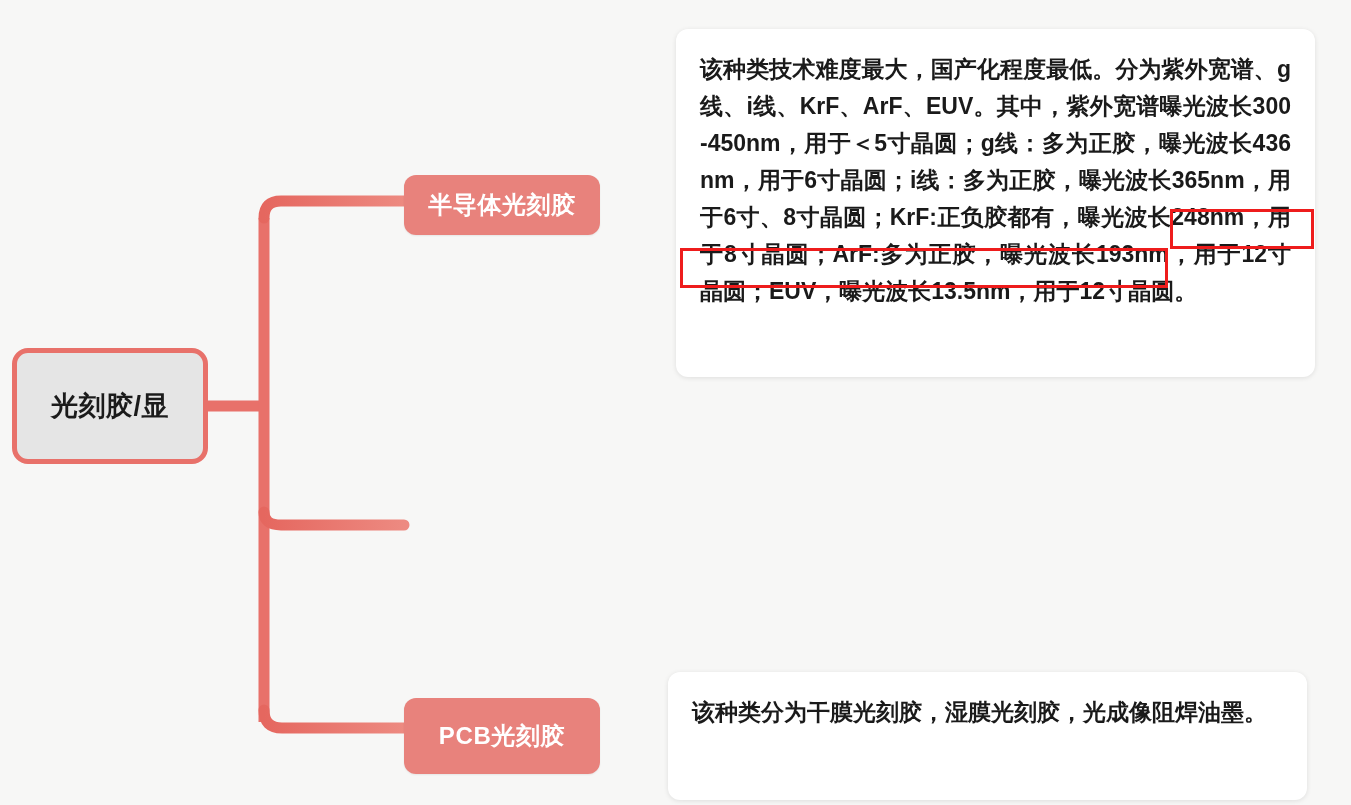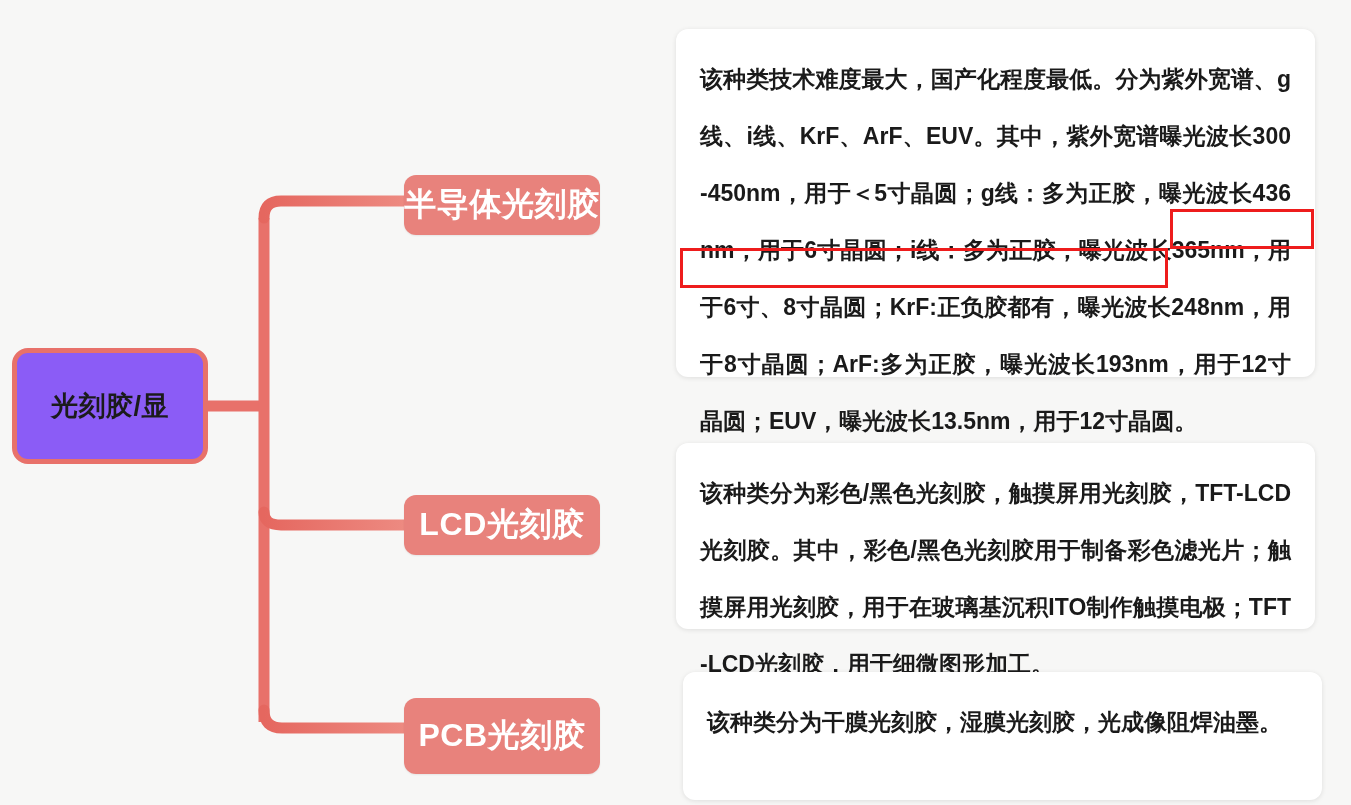--- a/index.html
+++ b/index.html
@@ -31,21 +31,21 @@
   }
 
   
   .root-node {
     position: absolute;
     left: 12px;
     top: 348px;
     width: 196px;
     height: 116px;
     box-sizing: border-box;
-    background: #8b5cf6;
+    background: #e5e5e5;
     border: 5px solid #e8716a;
     border-radius: 16px;
     display: flex;
     flex-direction: column;
     align-items: center;
     justify-content: center;
     z-index: 5;
   }
   .root-line {
     font-size: 27px;
@@ -59,21 +59,21 @@
   
   .chip {
     position: absolute;
     box-sizing: border-box;
     background: #e8827c;
     border-radius: 12px;
     display: flex;
     align-items: center;
     justify-content: center;
     color: #ffffff;
-    font-size: 32px;
+    font-size: 24px;
     font-weight: bold;
     letter-spacing: 0.6px;
     z-index: 5;
     box-shadow: 0 1px 2px rgba(0,0,0,0.07);
   }
   #chip-0 { left: 404px; top: 175px; width: 196px; height: 60px; }
   #chip-1 { left: 404px; top: 495px; width: 196px; height: 60px; }
   #chip-2 { left: 404px; top: 698px; width: 196px; height: 76px; }
 
   
@@ -81,27 +81,27 @@
     position: absolute;
     box-sizing: border-box;
     background: #ffffff;
     border-radius: 12px;
     box-shadow: 0 1px 5px rgba(0,0,0,0.10);
     z-index: 4;
     padding: 22px 24px 20px 24px;
   }
   #card-0 { left: 676px; top: 29px; width: 639px; height: 348px; }
   #card-1 { left: 676px; top: 443px; width: 639px; height: 186px; }
-  #card-2 { left: 683px; top: 672px; width: 639px; height: 128px; }
+  #card-2 { left: 668px; top: 672px; width: 639px; height: 128px; }
 
   .card-text {
     font-size: 23px;
     font-weight: bold;
     color: #1a1a1a;
-    line-height: 57px;
+    line-height: 37px;
     text-align: justify;
     word-break: break-all;
     letter-spacing: 0px;
   }
 
   
   .hl { position: relative; }
 
   
   .redbox {
@@ -160,34 +160,28 @@
     <path d="M600,731 L676,731" stroke="url(#gradStub0)" stroke-width="10" fill="none"></path>
   </svg>
 
   <div class="root-node">
     <div class="root-line">光刻胶/显</div>
   </div>
 
   <div class="chip" id="chip-0">
     <span>半导体光刻胶</span>
   </div>
-  <div class="chip" id="chip-1">
-    <span>LCD光刻胶</span>
-  </div>
   <div class="chip" id="chip-2">
     <span>PCB光刻胶</span>
   </div>
 
   <div class="card" id="card-0">
     <div class="card-text"><span>该种类技术难度最大，国产化程度最低。分为紫外宽谱、g线、i线、KrF、ArF、EUV。其中，紫外宽谱曝光波长300-450nm，用于＜5寸晶圆；g线：多为正胶，曝光波长436nm，用于6寸晶圆；i线：多为正胶，曝光波长365nm，用于6寸、8寸晶圆；</span><span class="hl">KrF:正负胶都有，曝光波长248nm，用于8寸晶圆；</span><span>ArF:多为正胶，曝光波长193nm，用于12寸晶圆；EUV，曝光波长13.5nm，用于12寸晶圆。</span></div>
   </div>
 
-  <div class="card" id="card-1">
-    <div class="card-text">该种类分为彩色/黑色光刻胶，触摸屏用光刻胶，TFT-LCD光刻胶。其中，彩色/黑色光刻胶用于制备彩色滤光片；触摸屏用光刻胶，用于在玻璃基沉积ITO制作触摸电极；TFT-LCD光刻胶，用于细微图形加工。</div>
-  </div>
 
   <div class="card" id="card-2">
     <div class="card-text">该种类分为干膜光刻胶，湿膜光刻胶，光成像阻焊油墨。</div>
   </div>
 
   <div class="redbox" id="redbox-a"></div>
   <div class="redbox" id="redbox-b"></div>
 
 
 </div>

